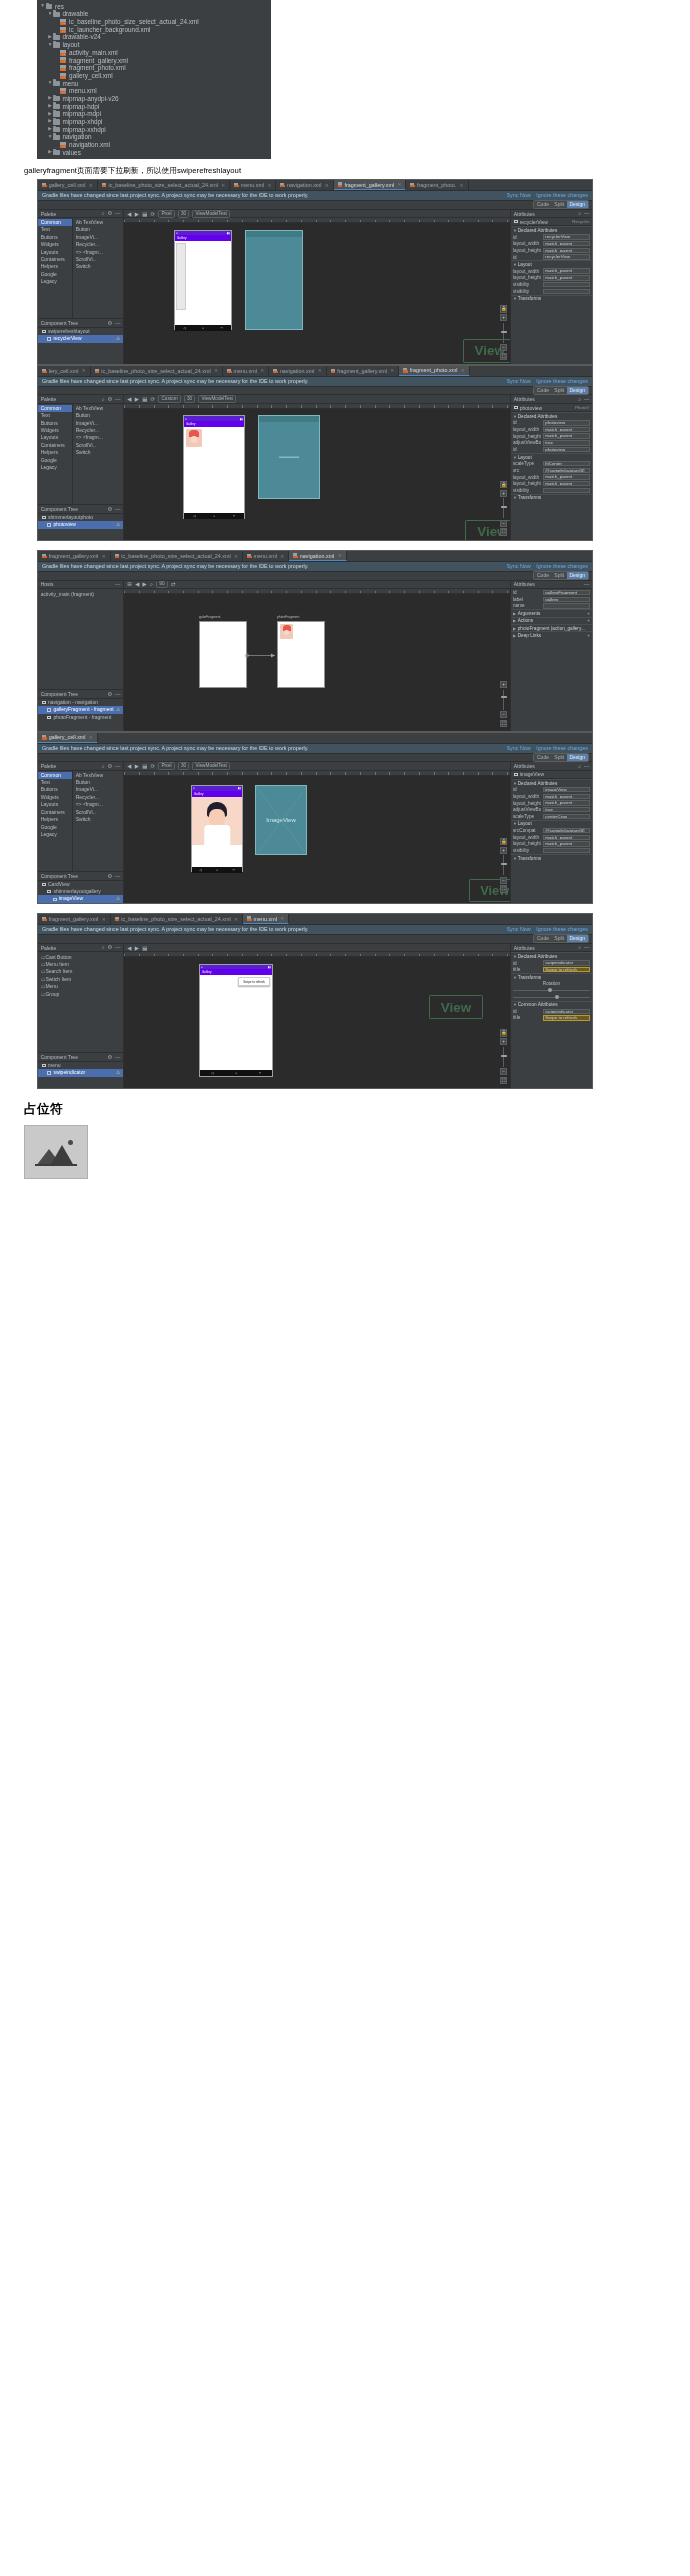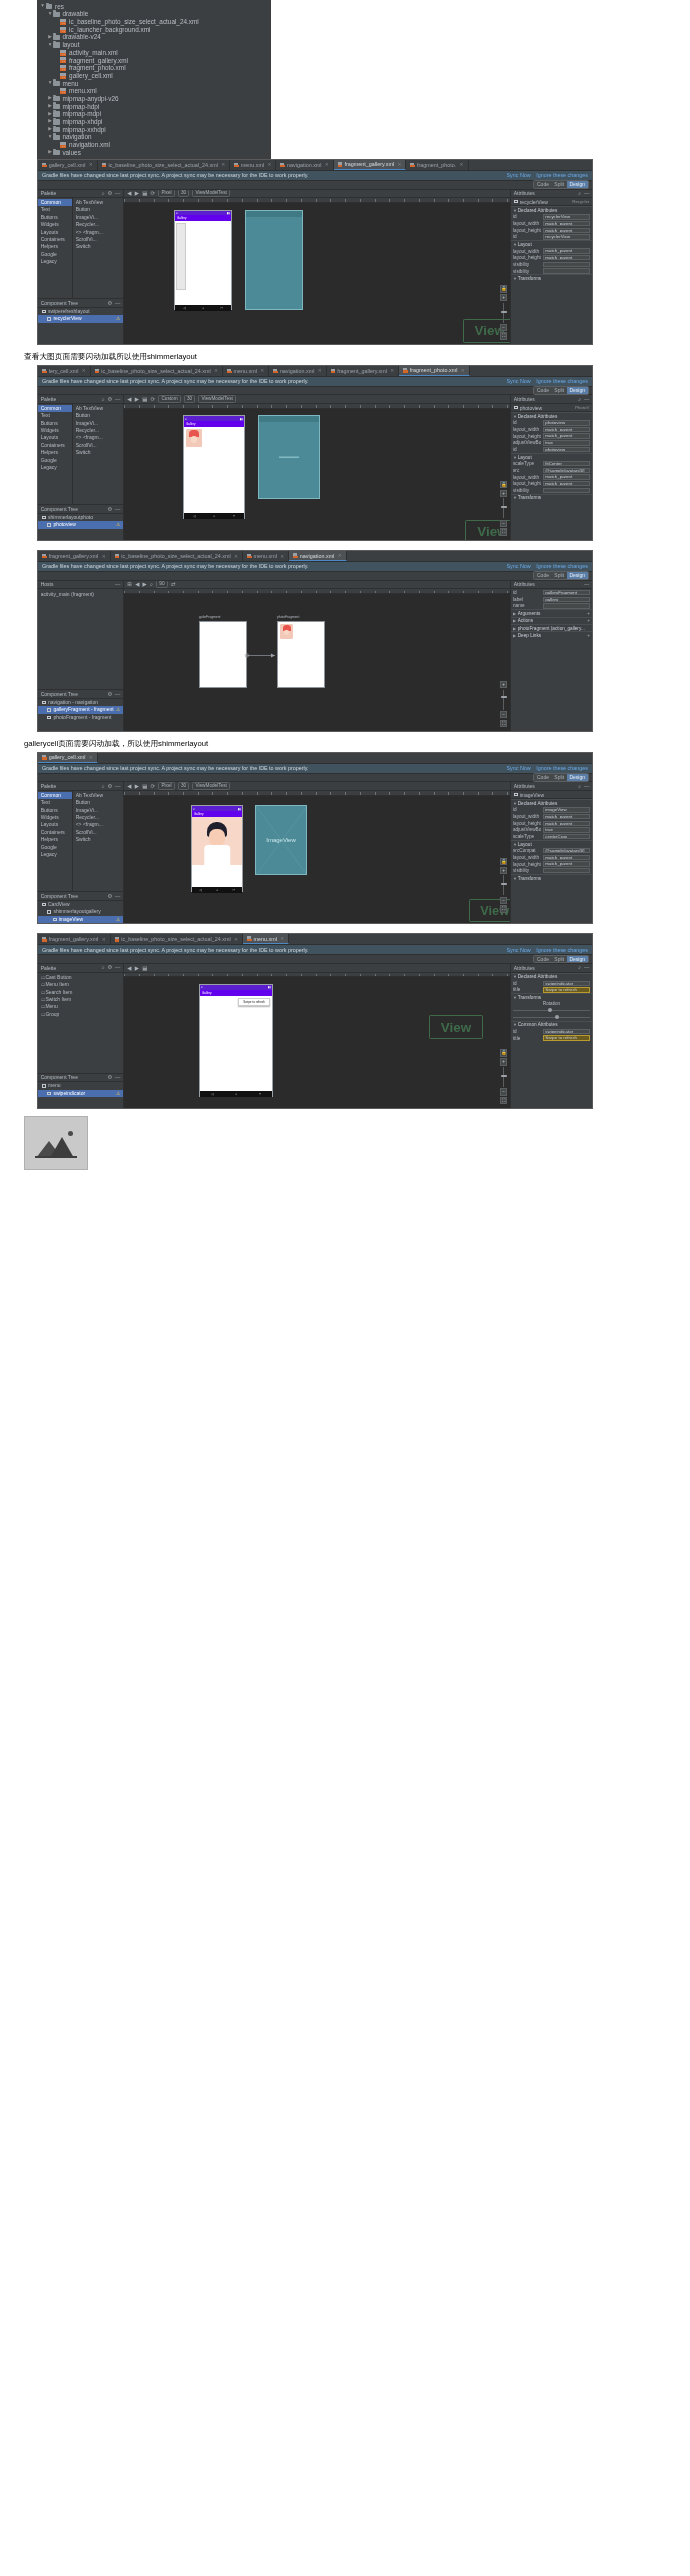--- a/index.html
+++ b/index.html
@@ -377,20 +377,21 @@
         </span>
         <span class="tlabel">navigation.xml</span>
       </div>
       <div class="tline" style="padding-left: 10px;">
         <span class="tw">▶</span>
         <span class="ic folder"></span>
         <span class="tlabel">values</span>
       </div>
     </div>
 
+  <div class="caption">galleryfragment页面需要下拉刷新，所以使用swiperefreshlayout</div>
 
   <div class="ide">
     <div class="tabbar" id="tabbar1">
         <div class="tab">
           <span class="fic">
             <span class="sheet"></span>
             <span class="tag"></span>
           </span>
           <span>gallery_cell.xml</span>
           <span class="x">✕</span>
@@ -624,21 +625,20 @@
             <div class="attr-row">
               <span class="k">visibility</span>
               <span class="v"></span>
             </div>
             <div class="attr-sec"><span class="tri">▼</span><span>Transforms</span></div>
           </div>
       </div>
     </div>
   </div>
 
-  <div class="caption">查看大图页面需要闪动加载所以使用shimmerlayout</div>
 
   <div class="ide">
     <div class="tabbar" id="tabbar2">
         <div class="tab">
           <span class="fic">
             <span class="sheet"></span>
             <span class="tag"></span>
           </span>
           <span>lery_cell.xml</span>
           <span class="x">✕</span>
@@ -1074,21 +1074,20 @@
             <div class="attr-sec" style="display: flex; align-items: center;">
               <span class="tri">▶</span>
               <span>Deep Links</span>
               <span style="margin-left: auto; color: rgb(154, 160, 166);">+</span>
             </div>
           </div>
       </div>
     </div>
   </div>
 
-  <div class="caption">gallerycell页面需要闪动加载，所以使用shimmerlayout</div>
 
   <div class="ide">
     <div class="tabbar" id="tabbar4">
         <div class="tab active">
           <span class="fic">
             <span class="sheet"></span>
             <span class="tag"></span>
           </span>
           <span>gallery_cell.xml</span>
           <span class="x">✕</span>
@@ -1482,20 +1481,21 @@
             </div>
             <div class="attr-row">
               <span class="k">title</span>
               <span class="v hl">Swipe to refresh</span>
             </div>
           </div>
       </div>
     </div>
   </div>
 
+  <div class="section-title" style="margin-top:12px;">占位符</div>
   <div class="ph-box">
     <div class="mountain">
       <div class="sky"></div>
       <div class="sun"></div>
       <div class="m1"></div>
       <div class="m2"></div>
       <div class="base"></div>
     </div>
   </div>
   <div style="height:13.4px;"></div>

